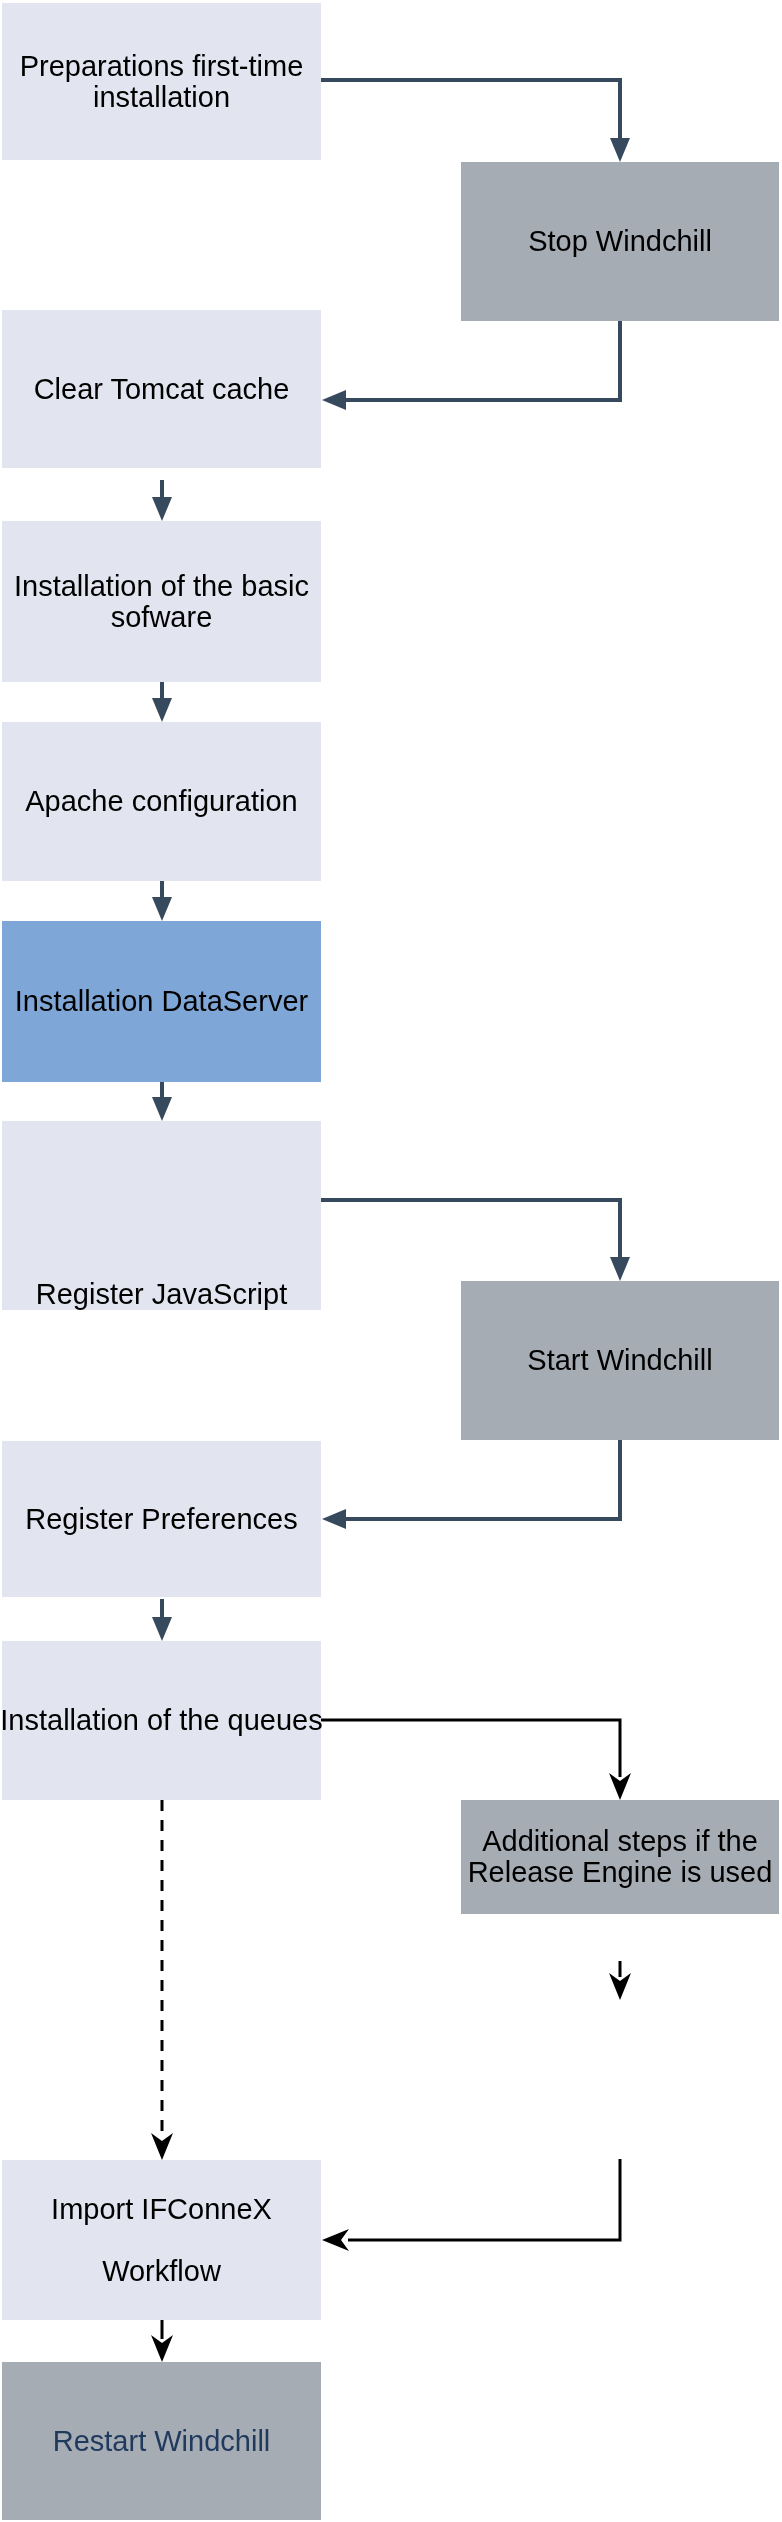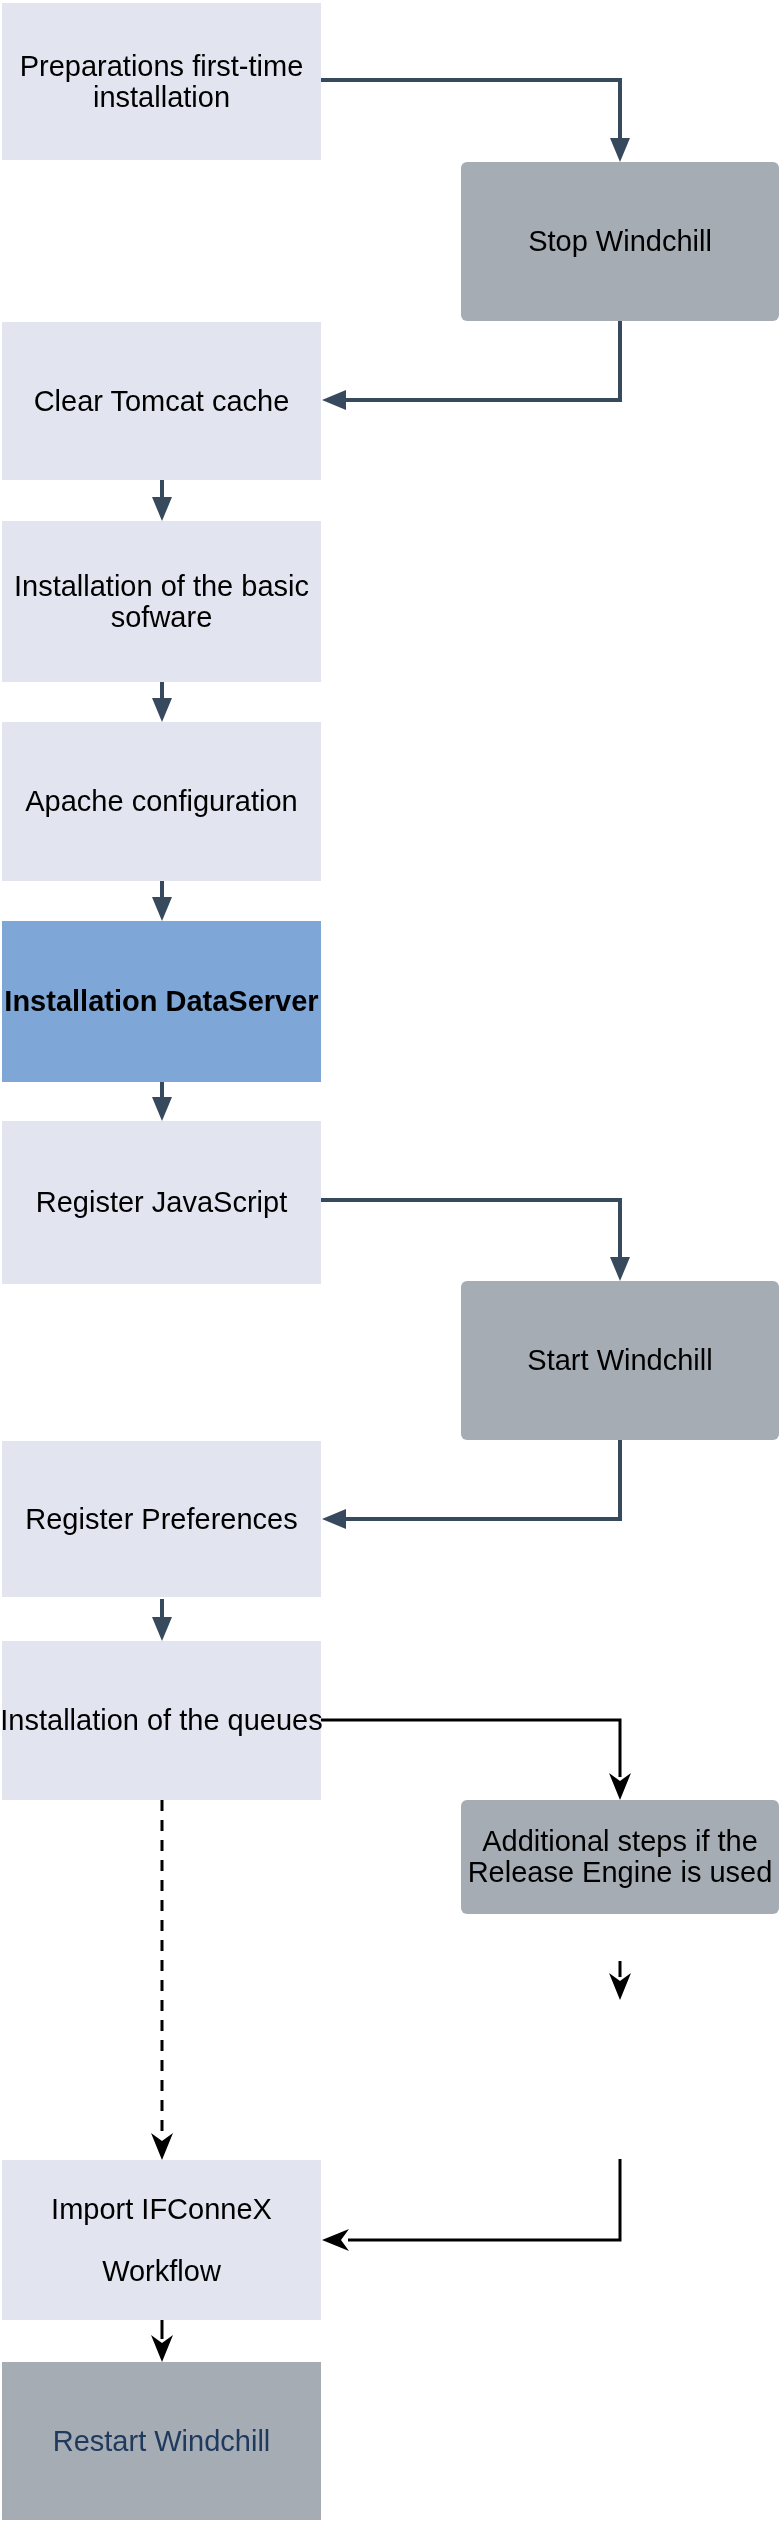--- a/index.html
+++ b/index.html
@@ -60,29 +60,29 @@
   }
   .node .label {
     white-space: pre;
   }
   .node.light  { background: var(--light); }
   .node.gray   { background: var(--gray); }
   .node.blue   { background: var(--blue); }
   .node.restart { background: var(--gray); color: var(--restart-text); }
 
   .col-left  { left: 2px;   width: 319px; }
-  .col-right { left: 461px; width: 318px; border-radius: 6px; }
+  .col-right { left: 461px; width: 318px; }
 
   .n-prep       { top: 3px;    height: 157px; }
   .n-stop       { top: 162px;  height: 159px; }
-  .n-clear      { top: 322px;  height: 158px; }
+  .n-clear      { top: 310px;  height: 158px; }
   .n-basic      { top: 521px;  height: 161px; }
   .n-apache     { top: 722px;  height: 159px; }
-  .n-dataserver { top: 921px;  height: 161px; font-weight: bold; }
-  .n-regjs      { top: 1121px; height: 163px; }
+  .n-dataserver { top: 921px;  height: 161px; }
+  .n-regjs      { top: 1121px; height: 189px; align-items: flex-end; }
   .n-start      { top: 1281px; height: 159px; }
   .n-prefs      { top: 1441px; height: 156px; }
   .n-queues     { top: 1641px; height: 159px; }
   .n-additional { top: 1800px; height: 114px; }
   .n-delegates  { top: 2000px; height: 159px; }
   .n-ifconnex   { top: 2160px; height: 160px; }
   .n-restart    { top: 2362px; height: 158px; }
 </style>
 </head>
 <body style="background: rgb(255, 255, 255);">

